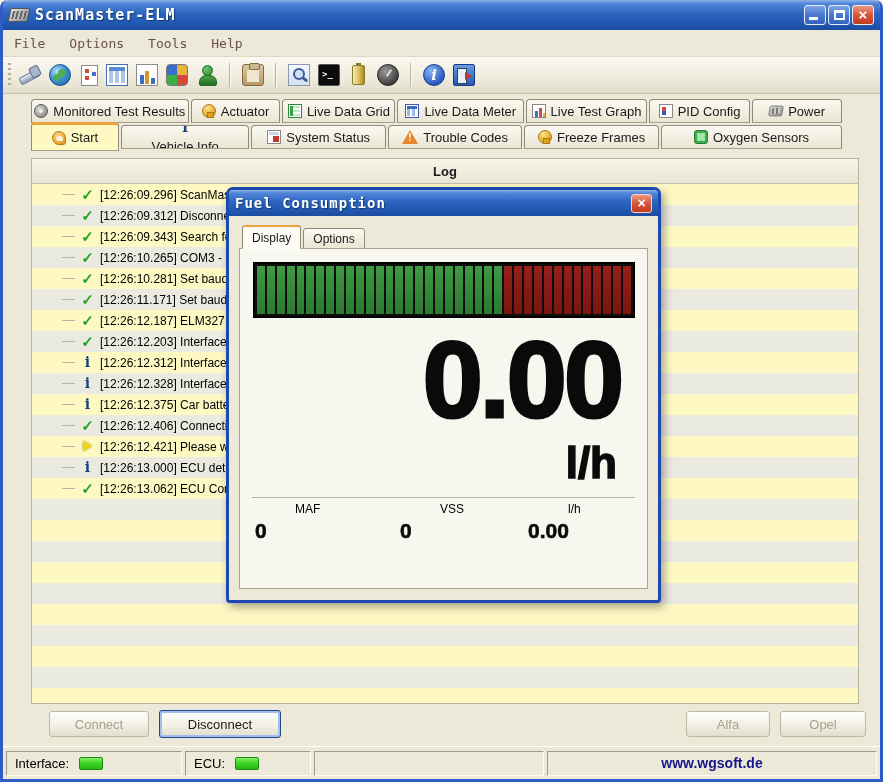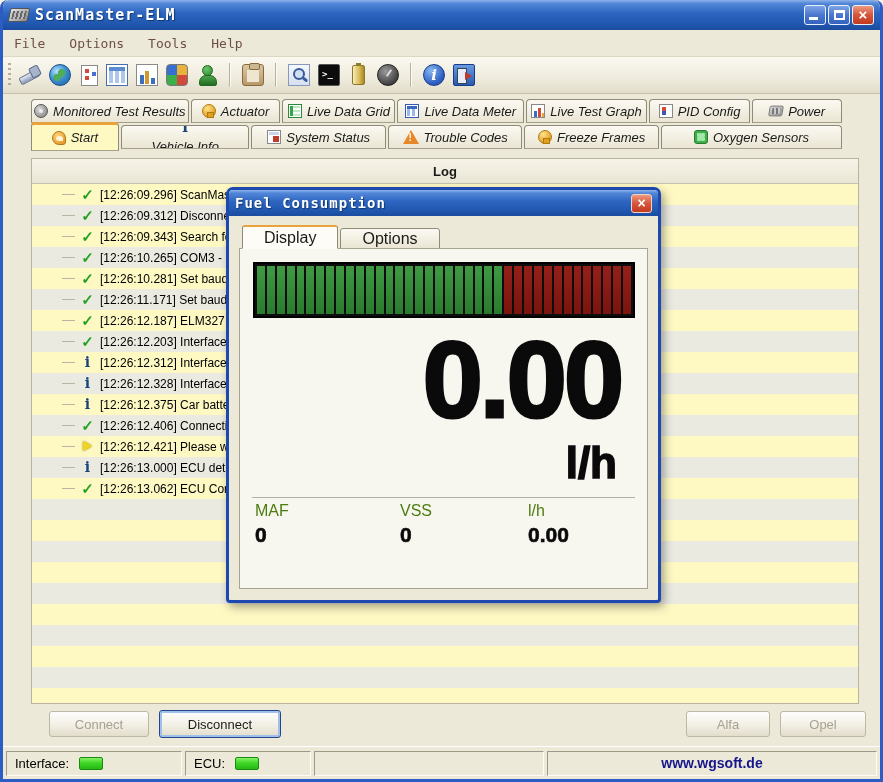--- a/index.html
+++ b/index.html
@@ -77,21 +77,21 @@
   .tb-gauge::before { content:""; position:absolute; left:10px; top:4px; width:2px; height:8px; background:#ddd; transform:rotate(35deg); }
   .tb-info { background:radial-gradient(circle at 35% 28%,#86b8f2,#2a5ac0 70%); border-radius:50%; border:1px solid #1a3a8a; }
   .tb-info::before { content:"i"; position:absolute; left:0; right:0; top:1px; text-align:center; color:#fff;
     font:bold italic 15px "DejaVu Serif",serif; }
   .tb-exit { background:linear-gradient(#6a9ae0,#2a5ab0); border:1px solid #1a3a8a; border-radius:2px; }
   .tb-exit::before { content:""; position:absolute; left:3px; top:3px; width:8px; height:14px; background:#e8eef8; border:1px solid #345; }
   .tb-exit::after { content:""; position:absolute; right:2px; top:7px; width:0; height:0;
     border-top:4px solid transparent; border-bottom:4px solid transparent; border-left:7px solid #c03a2a; }
 
   
-  .tabs-area { position:absolute; left:0; top:96px; right:16px; height:54px;font-style:italic; }
+  .tabs-area { position:absolute; left:0; top:96px; right:16px; height:54px; }
   .tabrow { position:absolute; left:28px; right:22px; display:flex; gap:2px; align-items:flex-end; }
   .tabrow1 { top:2px; height:25px; }
   .tabrow2 { top:27px; height:26px; }
   .tab { height:24px; display:flex; align-items:center; justify-content:center; gap:5px;
     background:linear-gradient(180deg,#fbf9f2,#eae5d3); border:1px solid #8f8b78; border-bottom-color:#a5a08c;
     border-radius:4px 4px 0 0; font-size:13px; color:#1a1a1a; padding:0 6px; white-space:nowrap; overflow:hidden; }
   .tab.active { background:#fef9c3; border-top:3px solid #e8a33d; height:29px; margin-bottom:-2px; z-index:3; font-weight:normal;text-align:center; }
   .ti { width:14px; height:14px; position:relative; flex:none; display:inline-block; }
   .ti-gear { background:radial-gradient(circle at 35% 35%,#d8d8d8,#7a7a7a); border-radius:50%; border:1px solid #555; }
   .ti-gear::before { content:""; position:absolute; inset:4px; background:#eee; border-radius:50%; }
@@ -165,37 +165,37 @@
   .dialog { position:absolute; left:223px; top:187px; width:435px; height:416px; z-index:10;
     border:3px solid #1d48b0; border-radius:7px 7px 4px 4px; background:#ece9d8; box-shadow:3px 4px 10px rgba(0,0,0,.35); }
   .dlg-title { height:26px; background:linear-gradient(180deg,#8db2e8 0%,#5186d8 12%,#2c64bf 45%,#2259b2 75%,#1b4c9f 100%);
     border-radius:4px 4px 0 0; display:flex; align-items:center; padding:0 6px; }
   .dlg-title-text { color:#fff; font-family:"DejaVu Sans Mono",monospace; font-weight:bold; font-size:14px; letter-spacing:1px; text-shadow:1px 1px 1px #123a6e; }
   .dlg-close { margin-left:auto; width:21px; height:19px; border-radius:3px; border:1px solid #f3d2c8;
     background:linear-gradient(180deg,#eb9a80 0%,#d6553a 50%,#c23a20 100%); color:#fff; font-weight:bold; font-size:14px;
     display:flex; align-items:center; justify-content:center; }
   .dlg-body { padding:9px 10px 0 10px; }
   .dlg-tabs { display:flex; gap:2px; align-items:flex-end; height:24px; padding-left:3px; }
-  .dlg-tab { height:21px; padding:0 21px; font-size:16px; display:flex; align-items:center;
+  .dlg-tab { height:21px; padding:0 9px; font-size:12px; display:flex; align-items:center;
     background:linear-gradient(180deg,#fbf9f2,#eae5d3); border:1px solid #8f8b78; border-radius:3px 3px 0 0; color:#1a1a1a; }
   .dlg-tab.active { background:#fdfcf6; border-top:2px solid #e8a33d; height:24px; z-index:2; border-bottom-color:#fdfcf6; }
   .dlg-panel { border:1px solid #a9a490; background:#f7f6ef; height:341px; margin-top:-1px; position:relative; }
   .gauge { margin:13px 12px 0 13px; height:56px; background:#0d0d0d; border:2px solid #000; padding:2px; display:flex; gap:2px; }
   .seg { flex:1; }
   .seg.g { background:linear-gradient(180deg,#3f9a43,#2a7a2e); }
   .seg.r { background:linear-gradient(180deg,#96201a,#7a140e); }
   .big-value { margin-top:4px; text-align:right; padding-right:26px; font-size:108px; line-height:1.08; font-weight:bold;
     color:#0a0a0a; letter-spacing:-3px; -webkit-text-stroke:3px #0a0a0a; }
   .big-unit { text-align:right; padding-right:30px; font-size:44px; font-weight:bold; color:#0a0a0a; line-height:1.0;
     -webkit-text-stroke:1.5px #0a0a0a; margin-top:2px; }
   .dlg-sep { border-top:1px solid #b5b1a4; margin:12px 12px 0 12px; }
   .stats { display:flex; padding:4px 0 0 15px; }
   .stat { display:flex; flex-direction:column; }
   .stat:nth-child(1){ width:145px; } .stat:nth-child(2){ width:128px; } .stat:nth-child(3){ width:auto; }
-  .stat-label { font-size:16px; color:#4d7c0f; }
+  .stat-label { font-size:12px; color:#000000;margin-left:40px; }
   .stat-value { font-size:21px; font-weight:bold; color:#0a0a0a; margin-top:3px; -webkit-text-stroke:0.6px #0a0a0a; }
 </style>
 </head>
 <body>
 
 <div class="window">
 
   <div class="titlebar">
     <span class="chip-icon"></span>
     <span class="title-text">ScanMaster-ELM</span>

